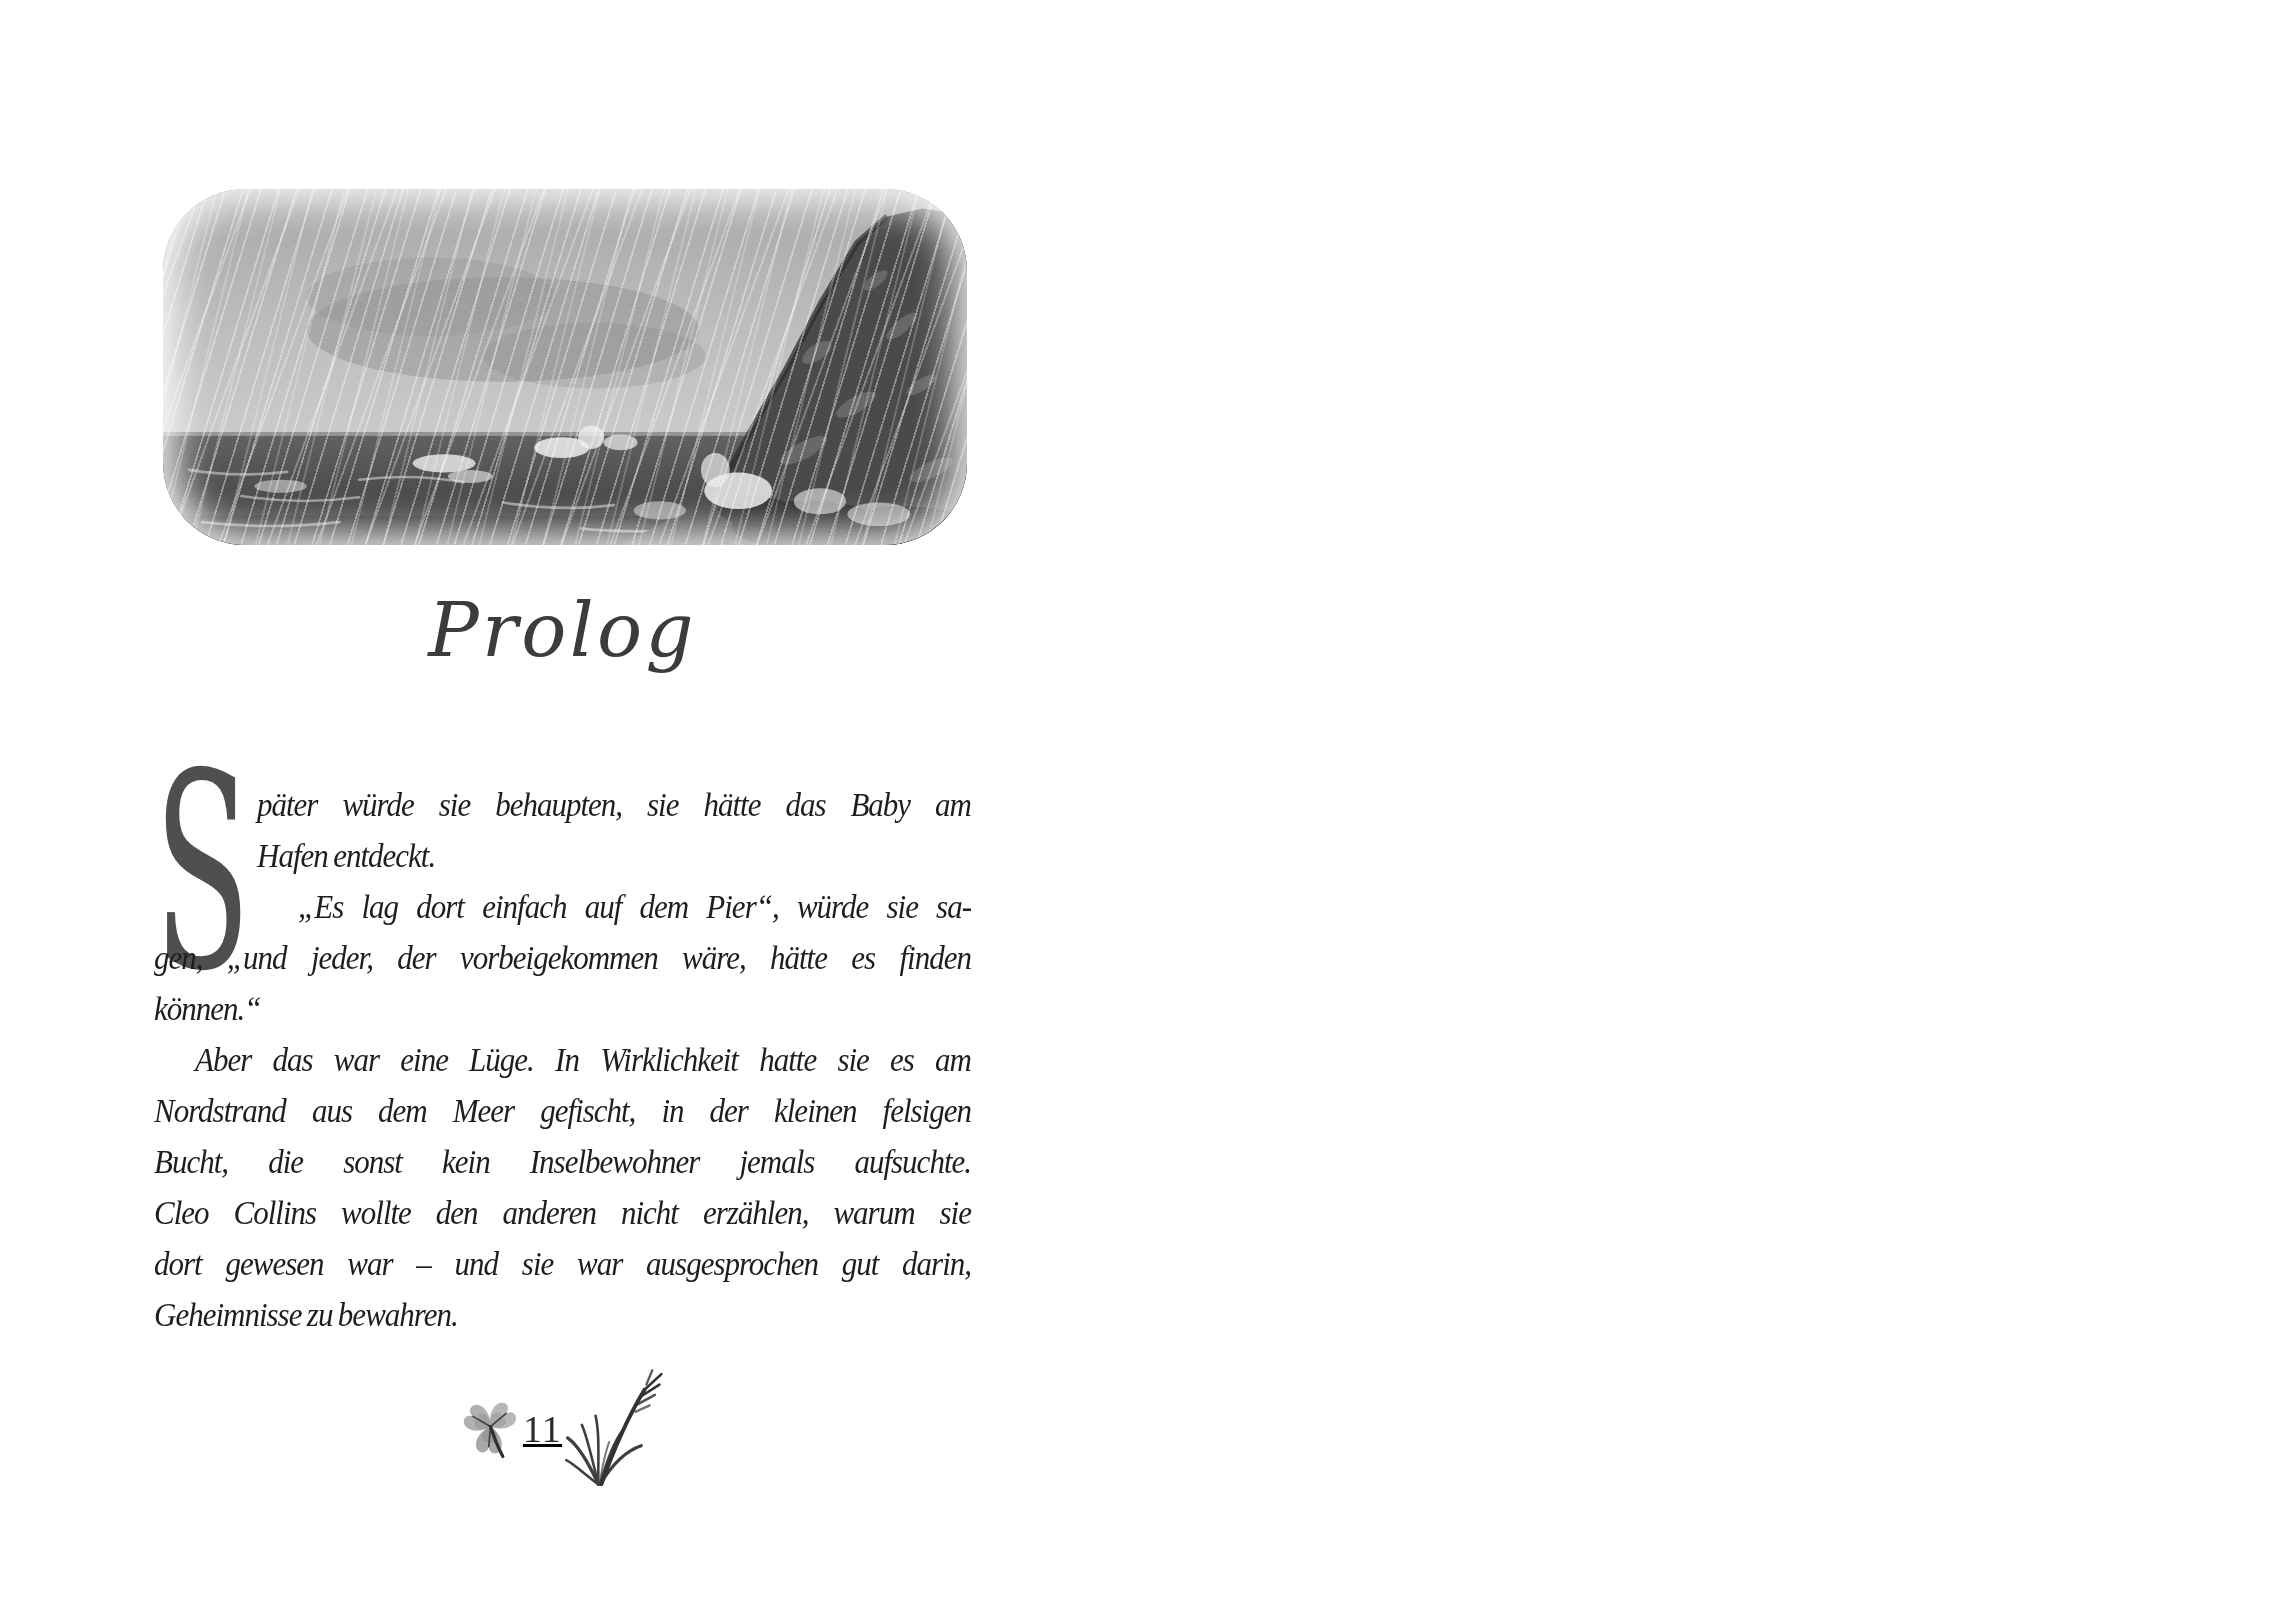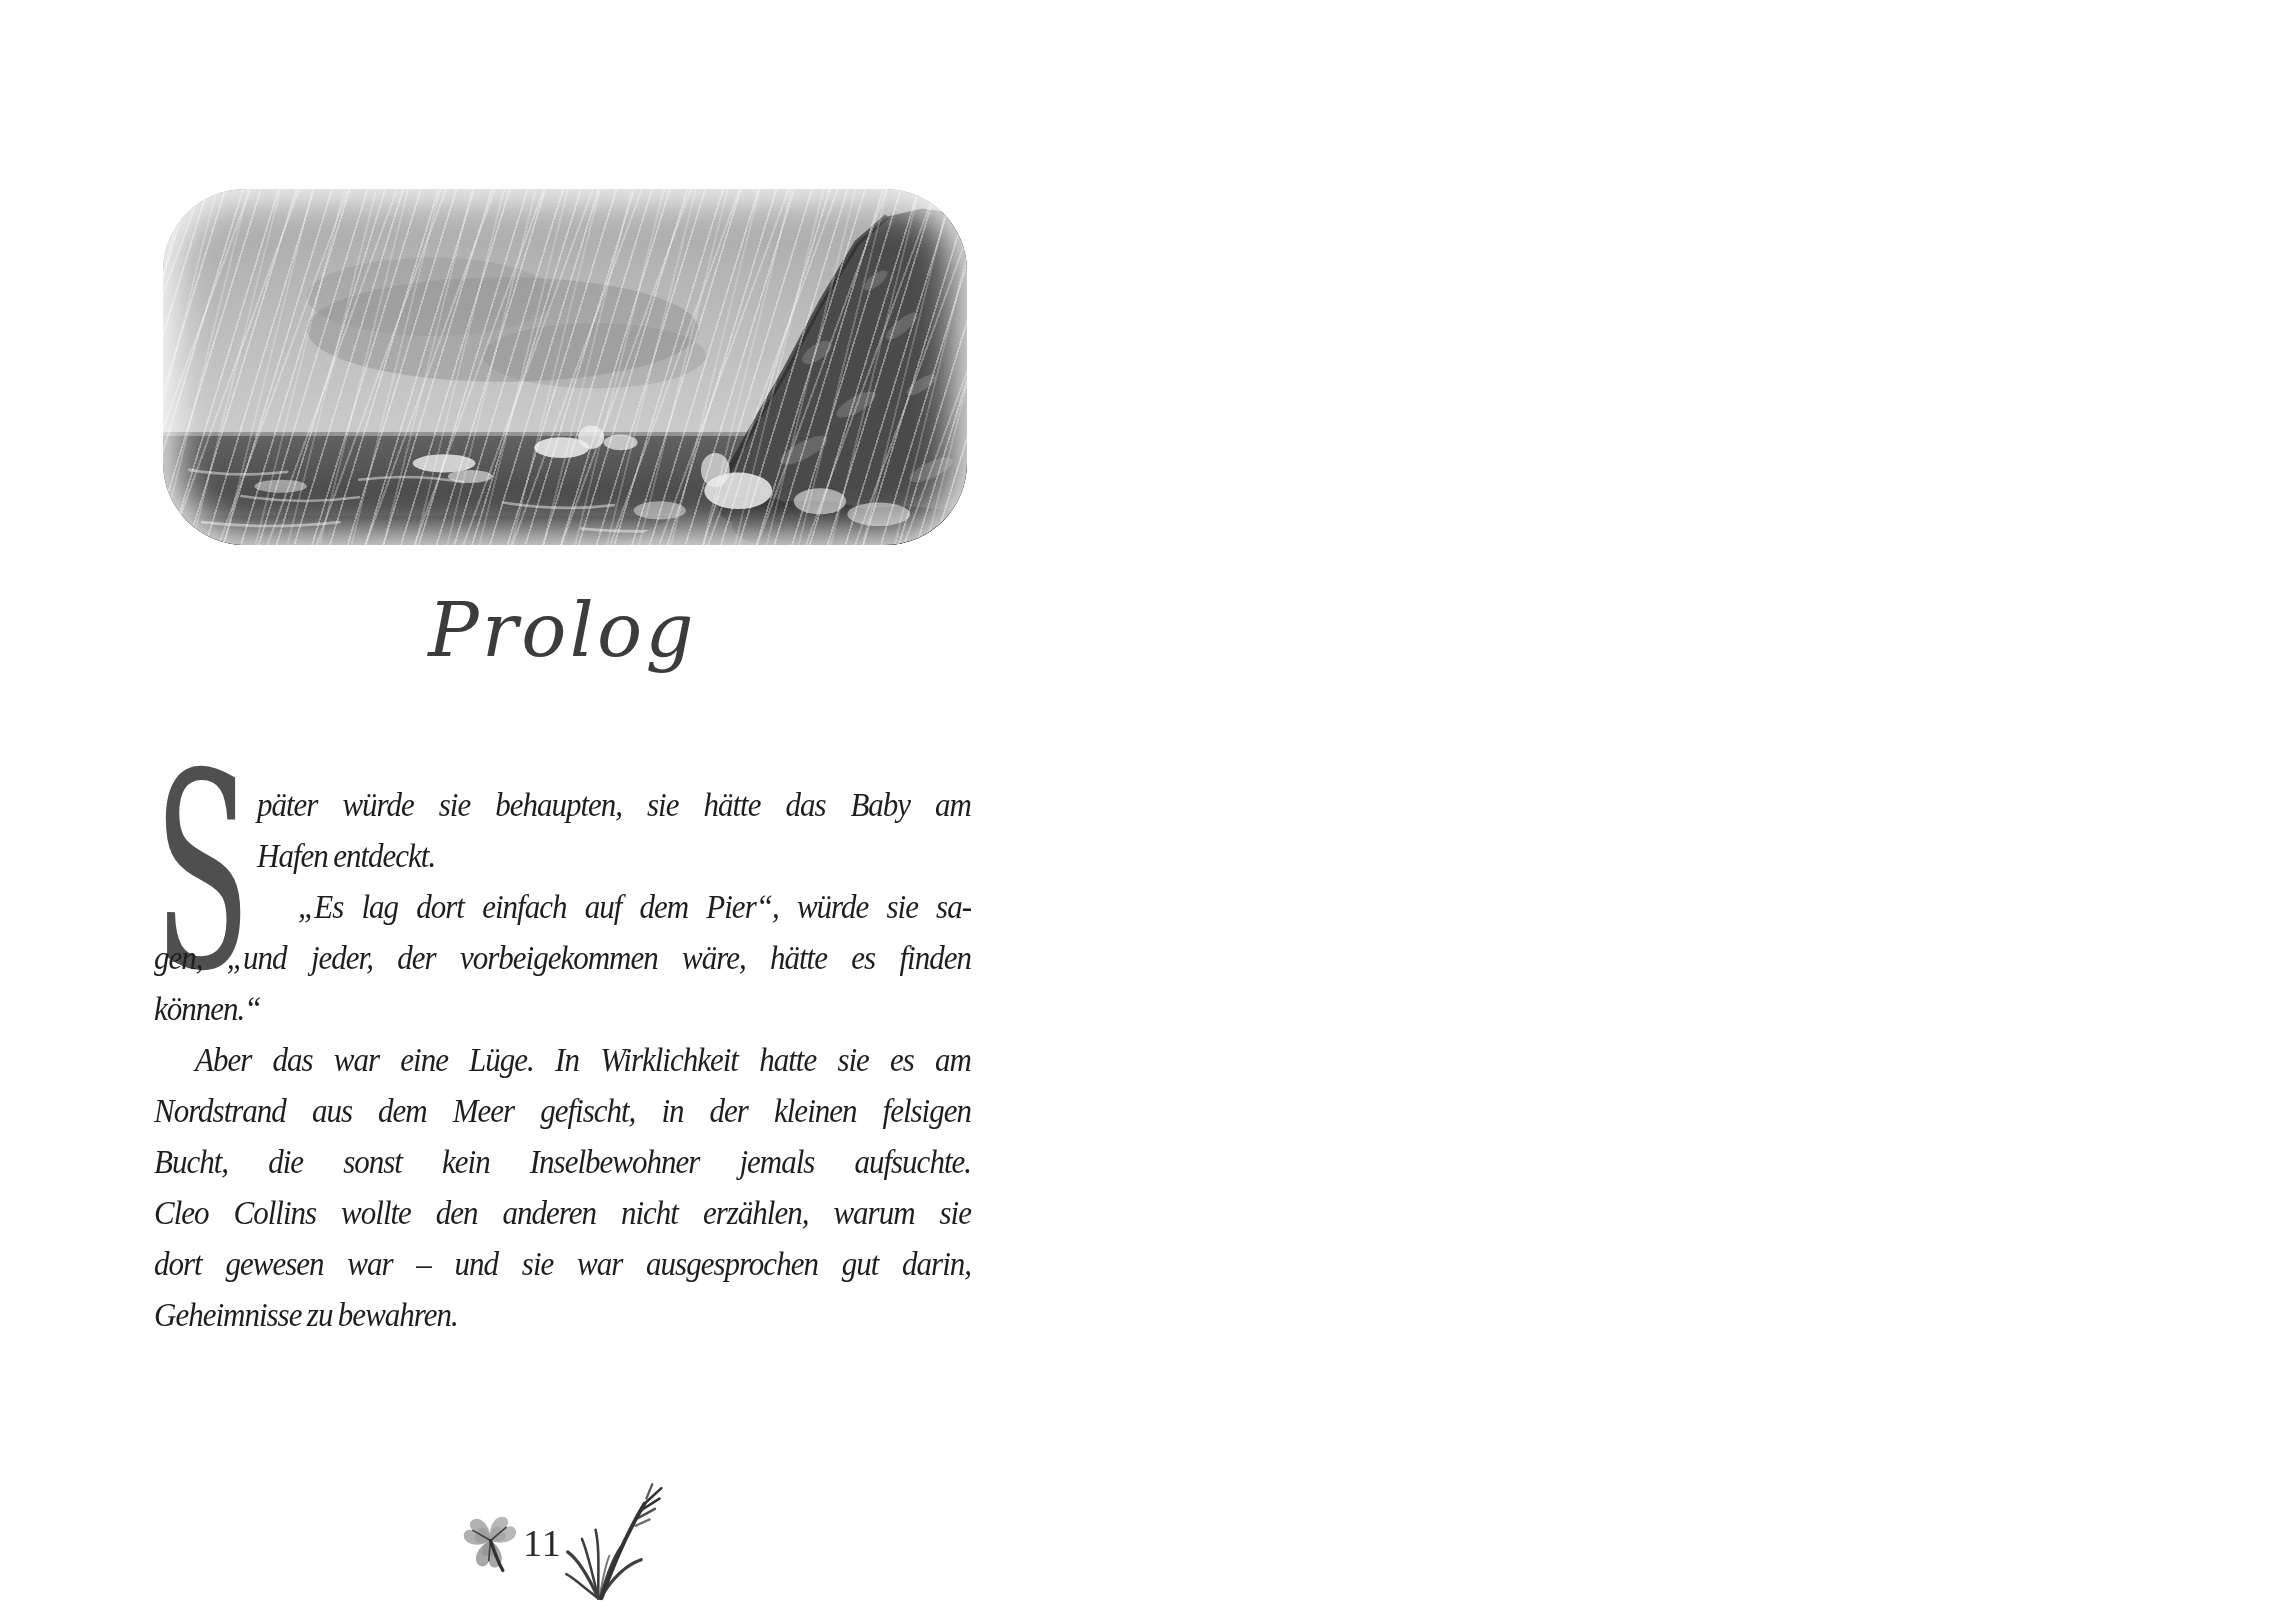--- a/index.html
+++ b/index.html
@@ -50,22 +50,22 @@
   .line.just{text-align:justify;text-align-last:justify;}
   .line.ind{text-indent:41px;}
   .dropcap{
     float:left;width:103px;height:153px;
     font:400 235px/163px "DejaVu Serif",serif;color:#4f4f4f;
     transform:scale(0.6,1.15);transform-origin:0 0;
   }
 
   
   .page-footer{
-    position:absolute;top:1477px;height:131px;width:817px;
-    display:flex;align-items:center;justify-content:center;
+    position:absolute;top:1363px;height:131px;width:817px;
+    display:flex;align-items:center;justify-content:center;text-decoration:underline;
   }
   .page-footer.left-col{left:154px;}
   .pagenum{font:400 38px/1 "Liberation Serif",serif;color:#2a2a2a;letter-spacing:1.3px;}
   .icon svg{display:block;}
 </style>
 </head>
 <body>
 
 <div class="spread">
 

